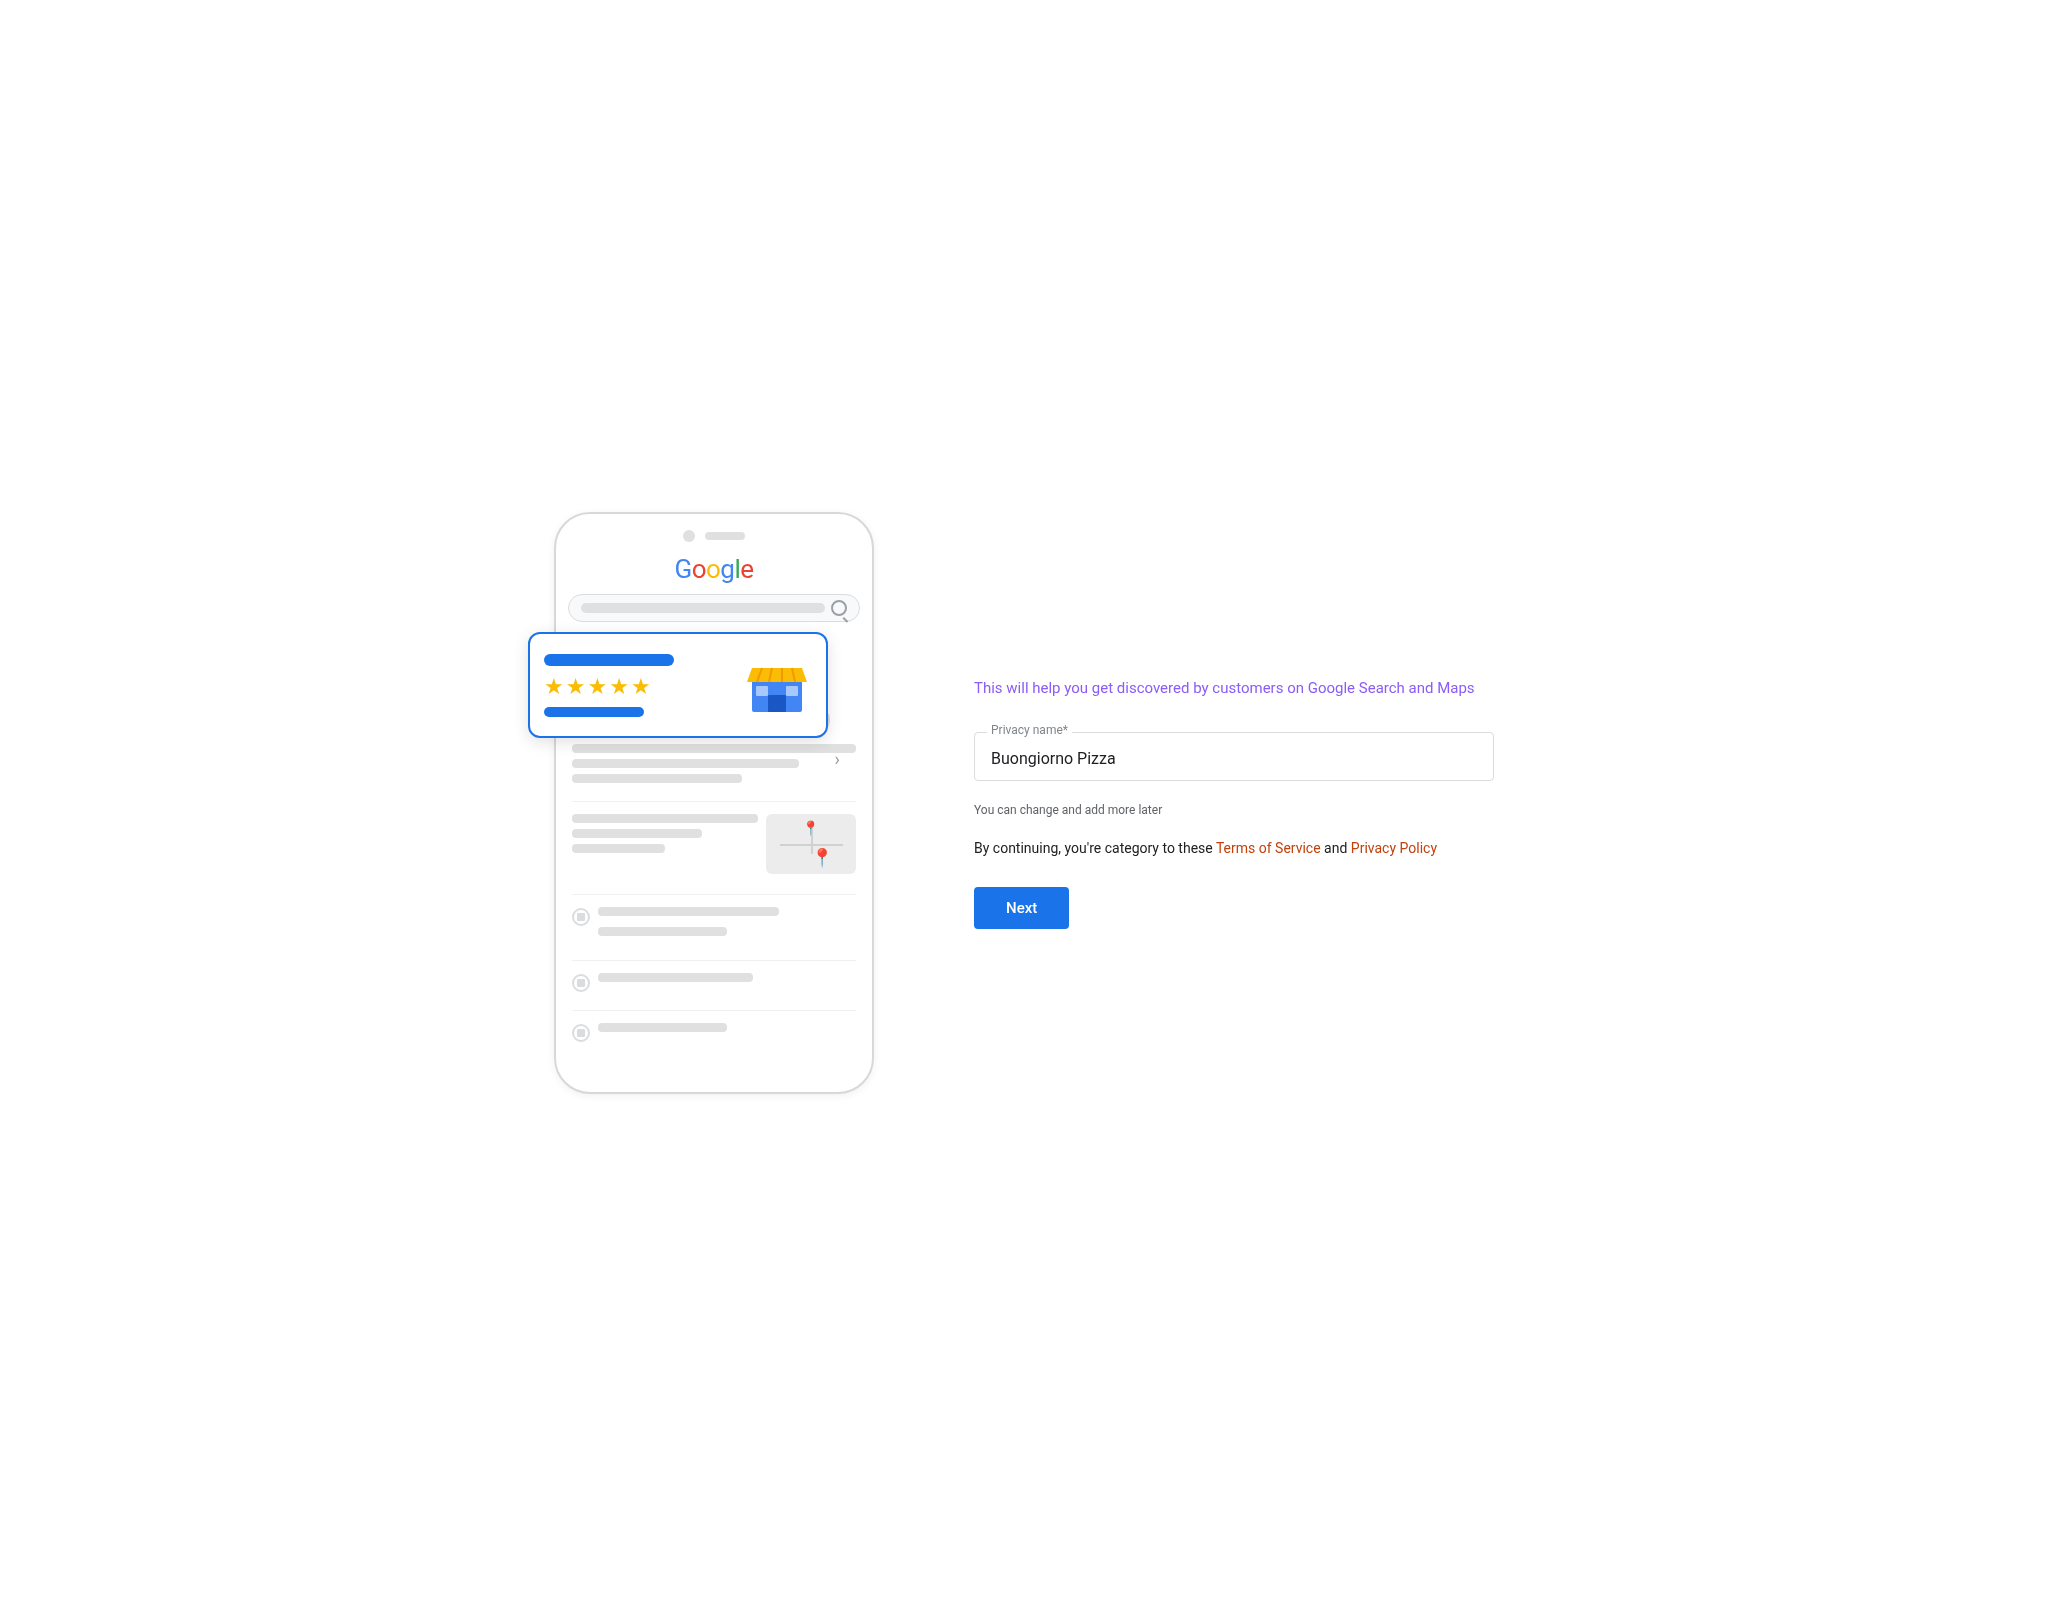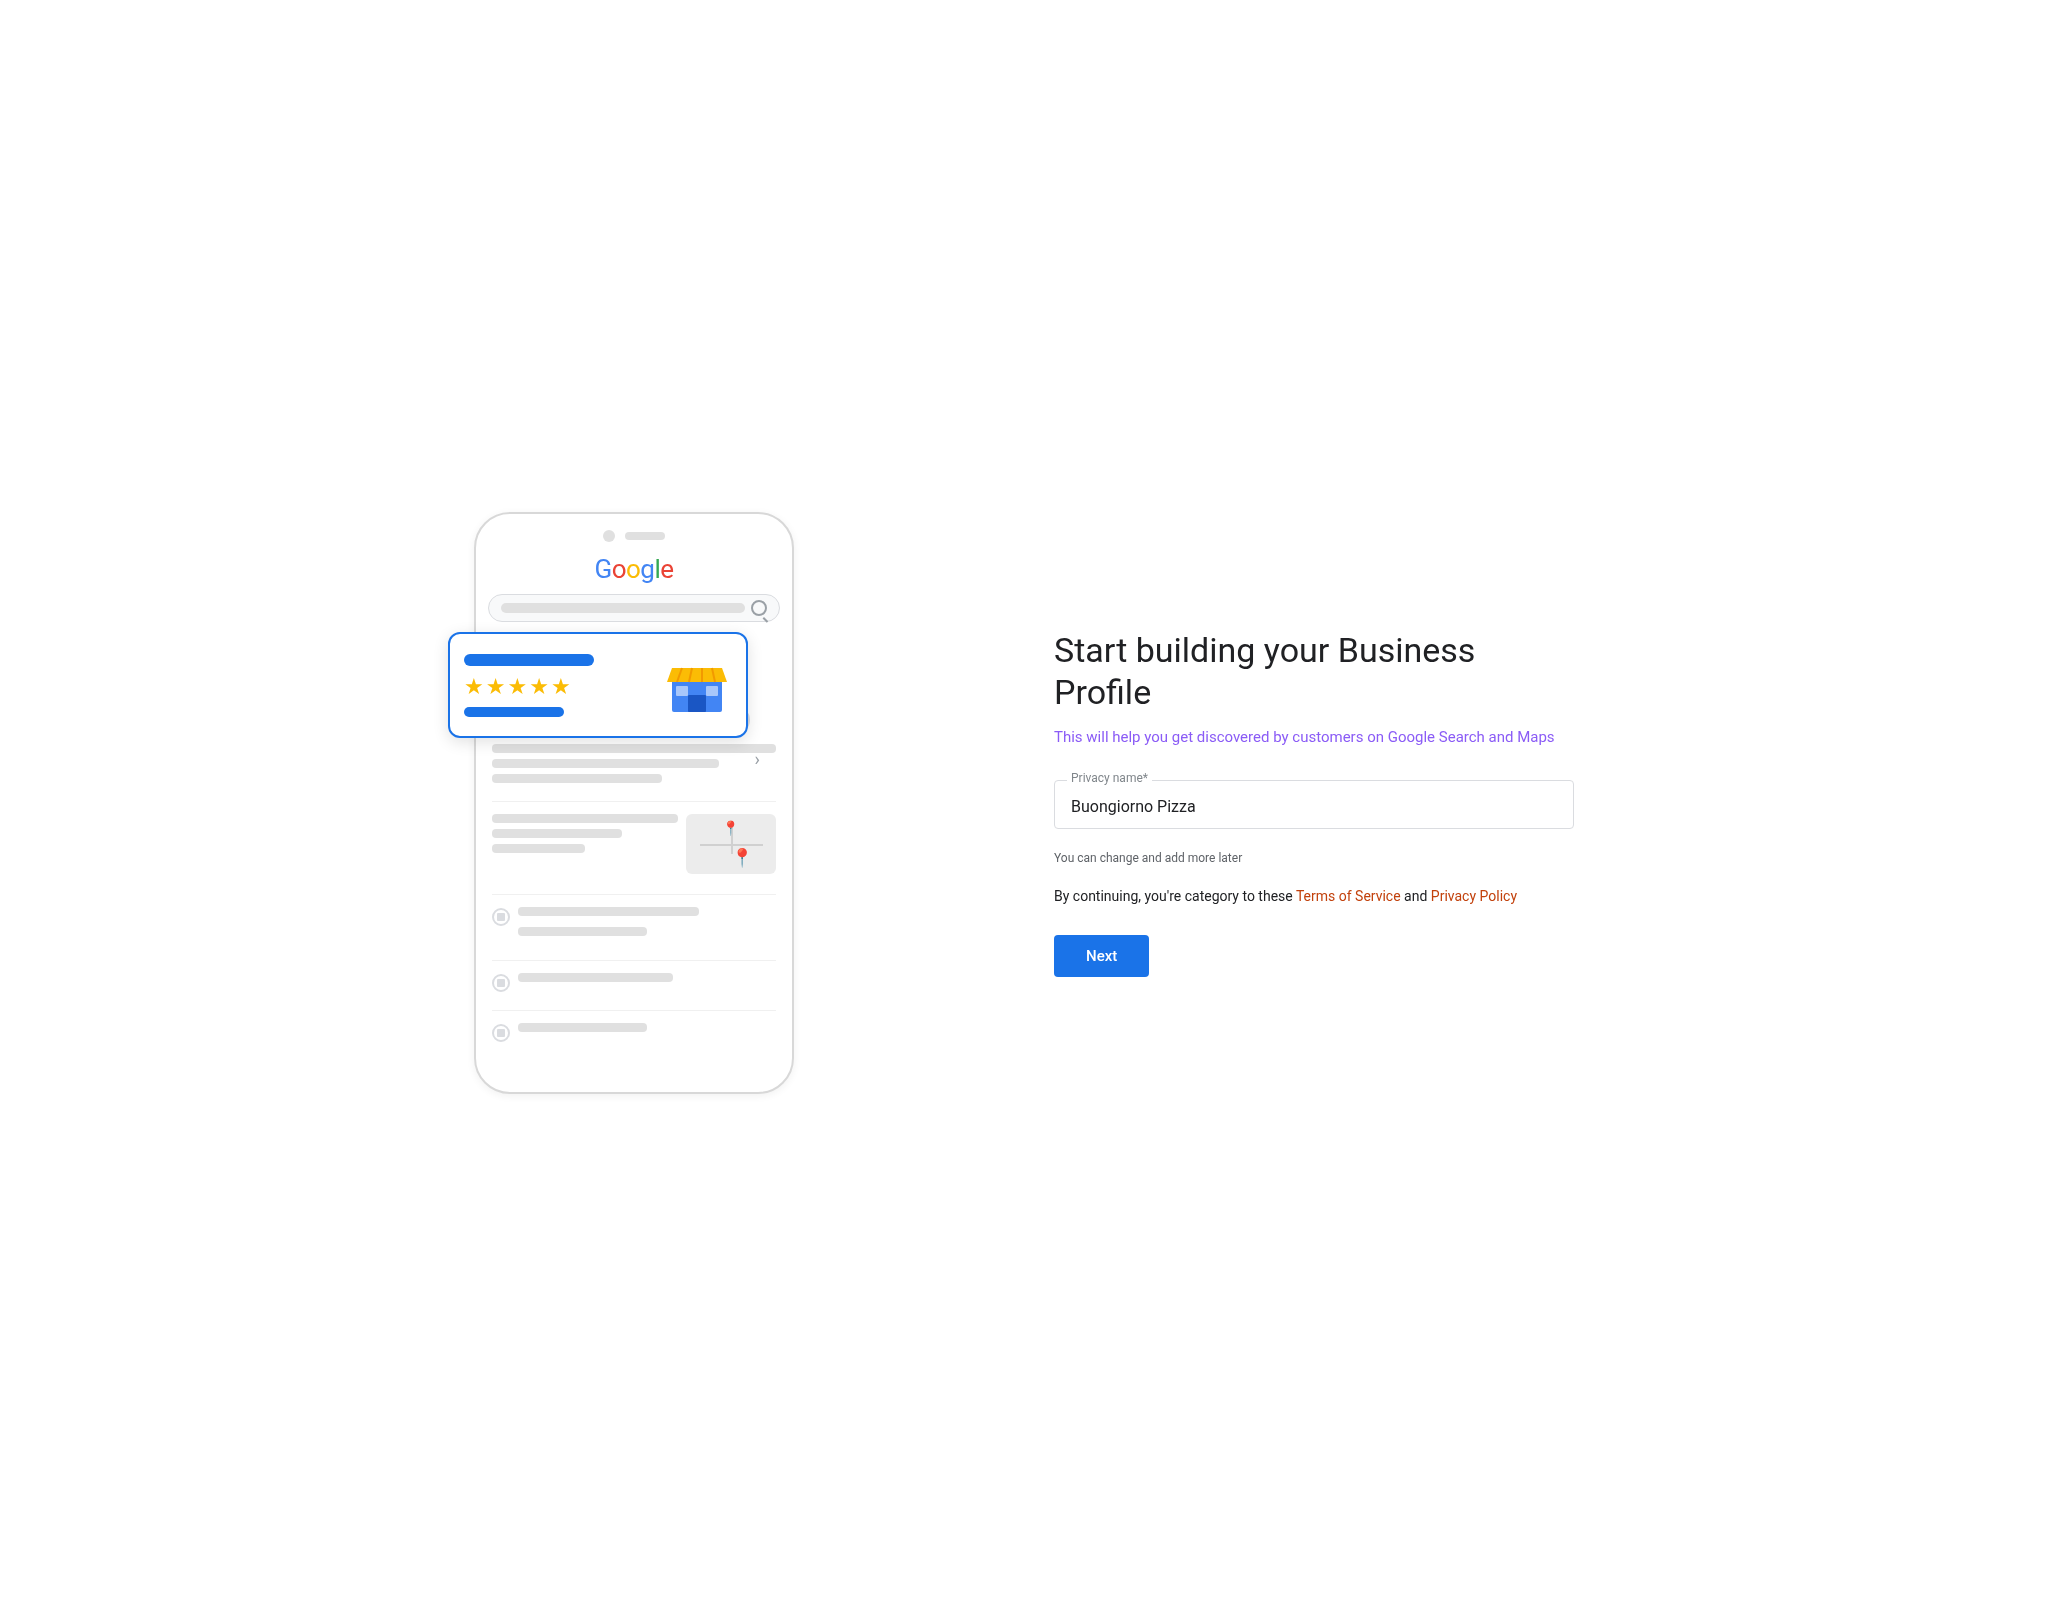--- a/index.html
+++ b/index.html
@@ -10,21 +10,21 @@
       display: flex;
       align-items: center;
       justify-content: center;
       min-height: 100vh;
       padding: 40px 20px;
     }
 
     .container {
       display: flex;
       align-items: center;
-      justify-content: space-between;
+      justify-content: center;
       gap: 80px;
       max-width: 1100px;
       width: 100%;
     }
 
     
     .phone-wrap {
       flex: 0 0 auto;
       position: relative;
       width: 340px;
@@ -448,21 +448,20 @@
             </div>
           </div>
         </div>
 
       </div>
     </div>
   </div>
 
   <div class="form-side">
 
-    <h1 class="form-title">Start building your Business Profile</h1>
     <p class="form-subtitle">This will help you get discovered by customers on Google Search and Maps</p>
 
     
     <div class="field-group">
       <span class="field-label">Privacy name*</span>
       <input class="field-input" type="text" value="Buongiorno Pizza" style="">
     </div>
 
     
     <p class="field-hint">You can change and add more later</p>

